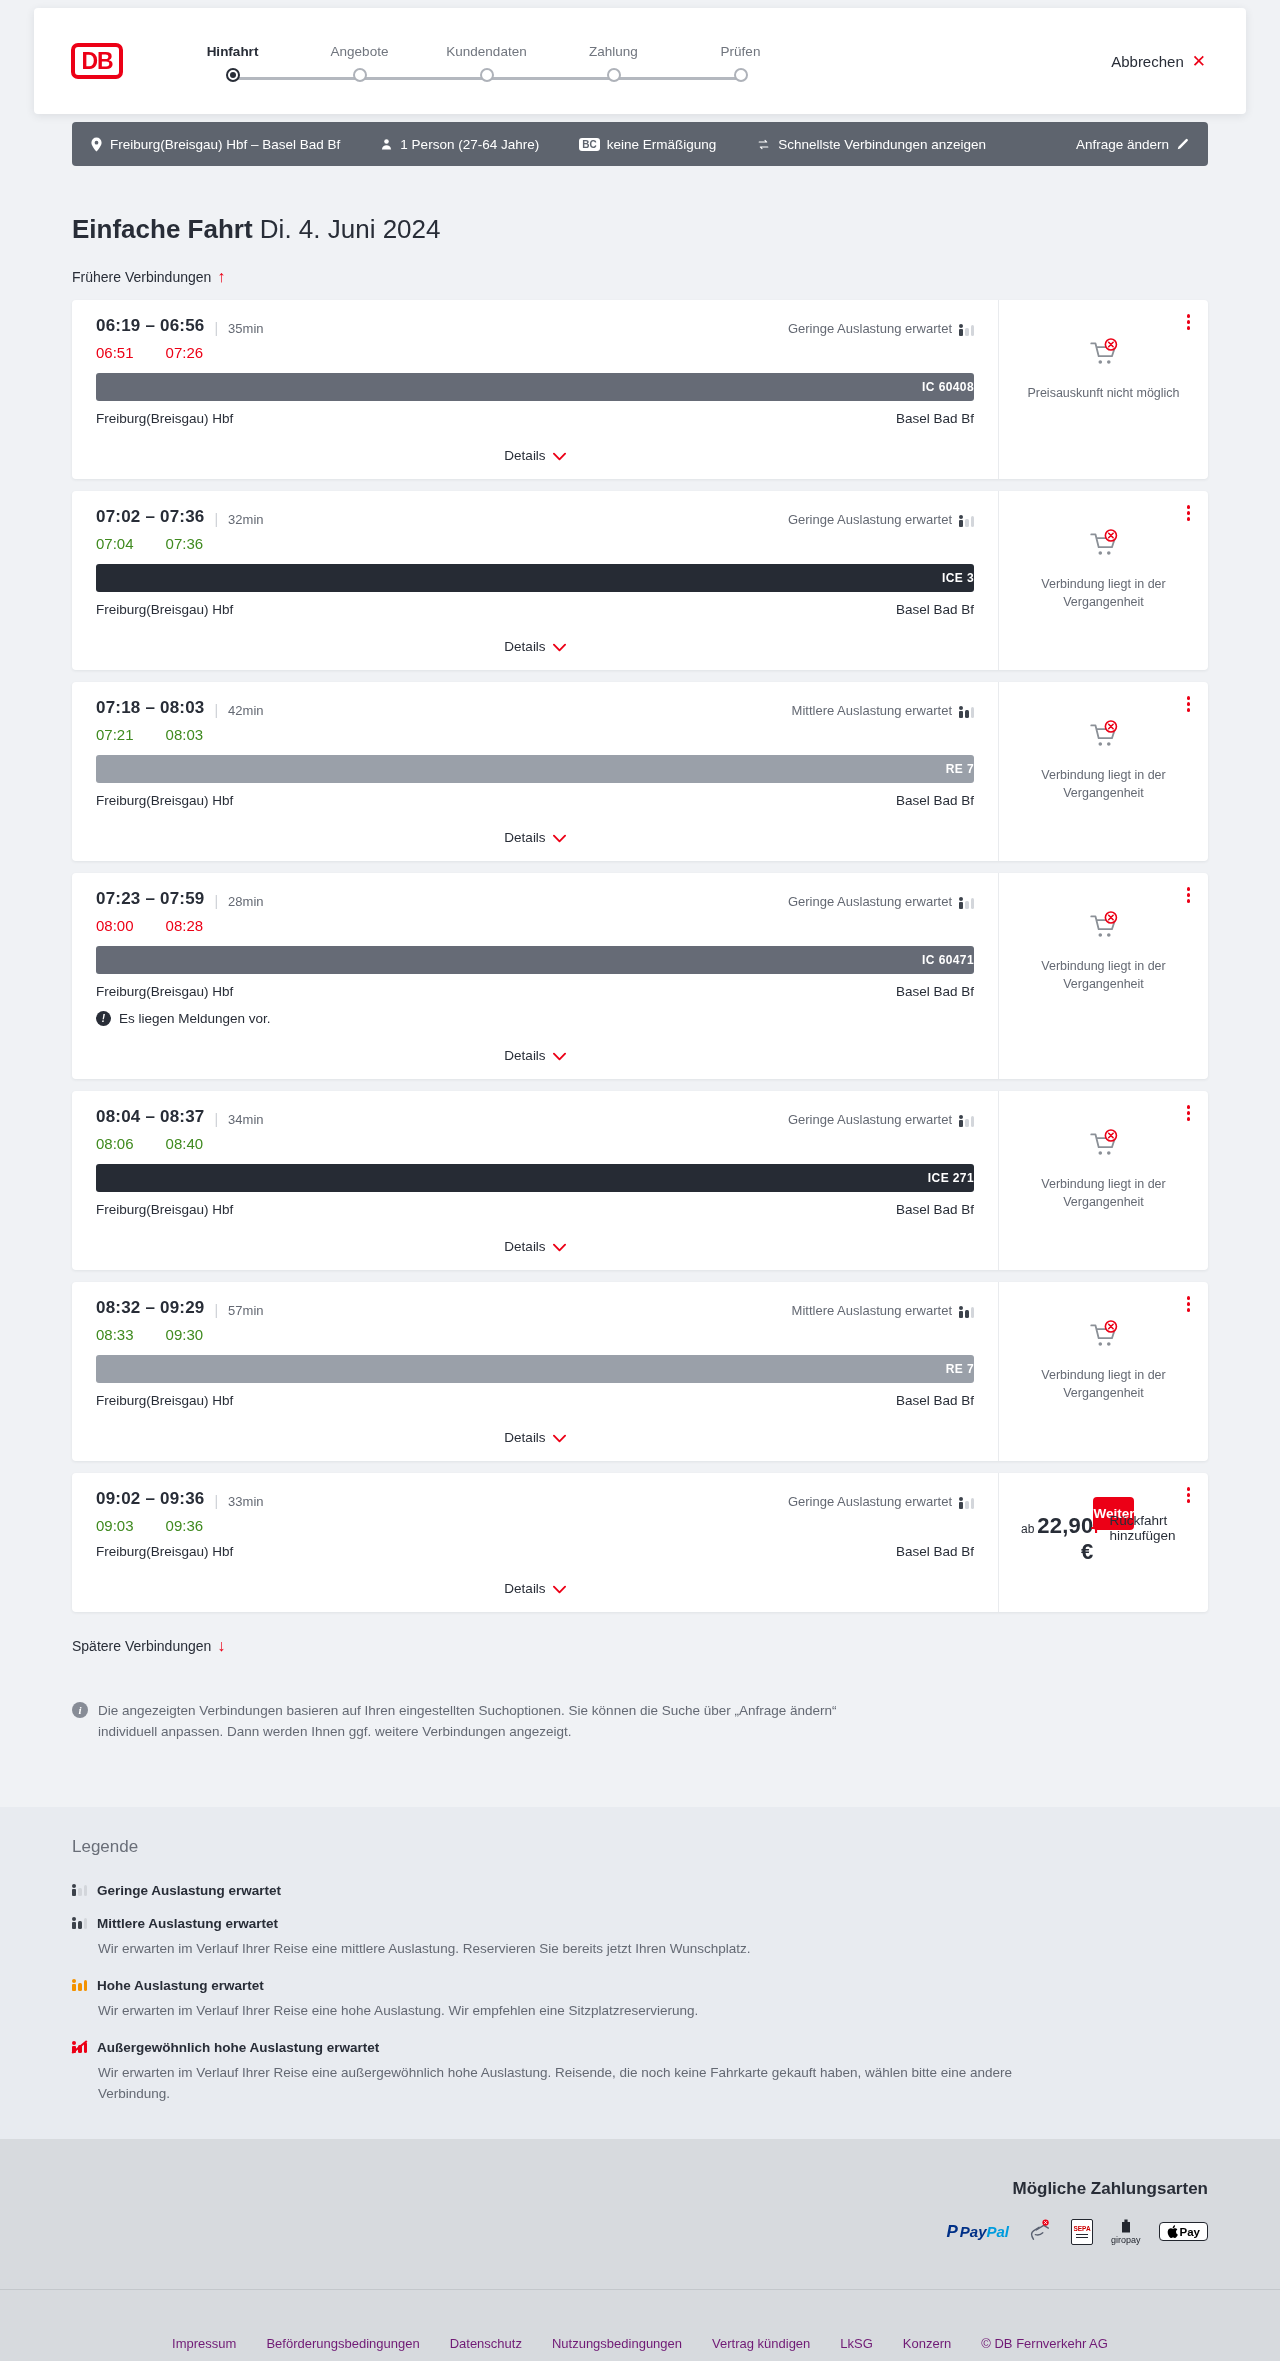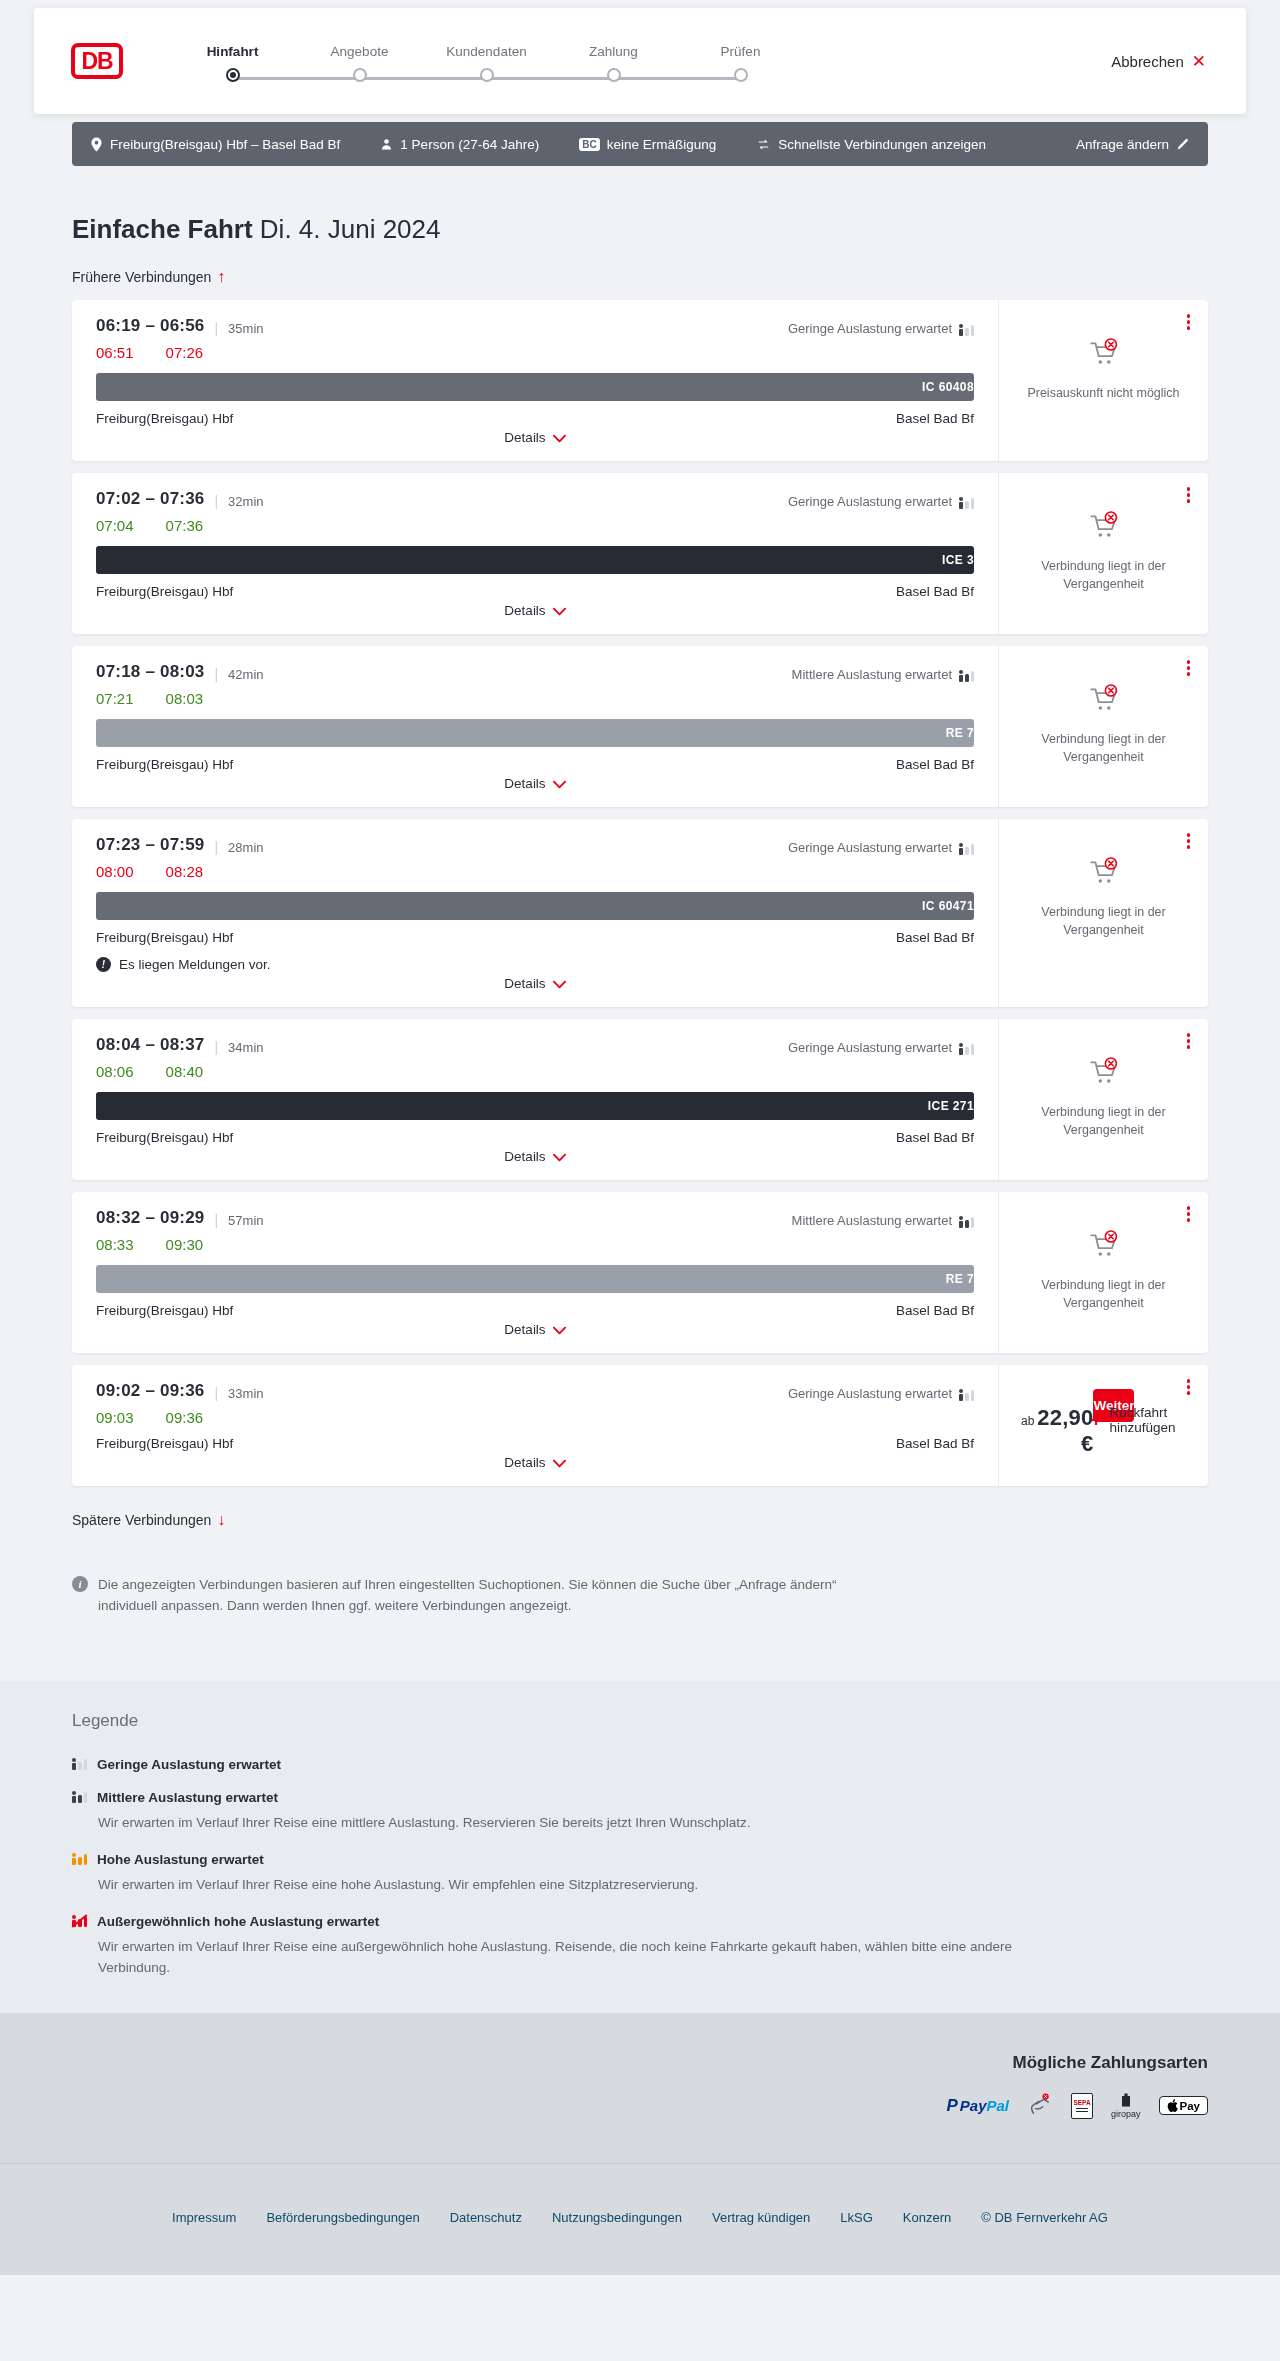--- a/index.html
+++ b/index.html
@@ -67,21 +67,21 @@
   .rt--delayed{color:var(--red);}
   .rt--ontime{color:var(--green);}
   .train-bar{margin-top:12px;height:28px;border-radius:3px;display:flex;align-items:center;justify-content:flex-end;color:#fff;font-size:12px;font-weight:bold;letter-spacing:.4px;}
   .train--ic{background:var(--ic);}
   .train--ice{background:var(--ice);}
   .train--re{background:var(--re);}
   .stations{margin-top:10px;display:flex;justify-content:space-between;font-size:13.5px;}
   .alert-row{margin-top:12px;display:flex;align-items:center;gap:8px;font-size:13.5px;}
   .alert-ic{width:15px;height:15px;border-radius:50%;background:var(--dark);color:#fff;font-size:10px;font-weight:bold;text-align:center;line-height:15px;display:inline-block;}
   .alert-ic::before{content:'!';}
-  .details{margin-top:4px;display:flex;align-items:center;justify-content:center;gap:7px;font-size:13.5px;cursor:pointer;padding-bottom:2px;}
+  .details{margin-top:22px;display:flex;align-items:center;justify-content:center;gap:7px;font-size:13.5px;cursor:pointer;padding-bottom:2px;}
   .details svg{margin-top:2px;}
 
   .card-side{width:210px;border-left:1px solid var(--line);position:relative;display:flex;flex-direction:column;}
   .kebab{position:absolute;top:12px;right:16px;display:flex;flex-direction:column;gap:2.5px;cursor:pointer;padding:2px;}
   .kebab i{width:3.5px;height:3.5px;border-radius:50%;background:var(--red);}
   .side-status{margin-top:36px;display:flex;flex-direction:column;align-items:center;gap:14px;padding:0 20px;}
   .side-caption{font-size:12.5px;color:var(--gray);text-align:center;line-height:1.45;}
   .side-price{padding:14px 22px 0;display:flex;flex-direction:row;}
   .price-line{margin-top:26px;text-align:right;}
   .price-line .ab{font-size:12px;color:var(--dark);margin-right:3px;}
@@ -110,21 +110,21 @@
   .pay-paypal{font-style:italic;font-weight:bold;font-size:15px;display:inline-flex;align-items:center;}
   .pp-mark{color:#003087;margin-right:2px;font-size:17px;}
   .pp-pay{color:#003087;}
   .pp-pal{color:#009cde;}
   .pay-chip{display:inline-flex;flex-direction:column;align-items:center;gap:1px;font-size:9px;color:#23272f;}
   .applepay{background:#fff;border:1px solid #23272f;border-radius:4px;padding:2px 7px;font-size:11.5px;font-weight:bold;color:#000;display:inline-flex;align-items:center;gap:2px;}
   .sepa-doc{width:22px;height:26px;background:#fff;border:1.5px solid #23272f;border-radius:2px;display:flex;flex-direction:column;align-items:center;justify-content:center;}
   .sepa-doc b{color:#c00;font-size:6.5px;}
   .sepa-doc i{display:block;width:12px;height:1.5px;background:#23272f;margin-top:1.5px;}
   .footer{border-top:1px solid #c3c7cb;padding:46px 0 50px;}
-  .footer-links{display:flex;justify-content:center;gap:30px;font-size:13px;color:#0c4a6e;flex-wrap:wrap;}
+  .footer-links{display:flex;justify-content:center;gap:30px;font-size:13px;color:#701a75;flex-wrap:wrap;}
   .footer-links span{cursor:pointer;}
   .footer-links .copyright{cursor:default;}
 </style>
 </head>
 <body>
 
 <header class="top-card">
   <div class="db-logo">DB</div>
   <nav class="steps">
       <div class="step step--active">

